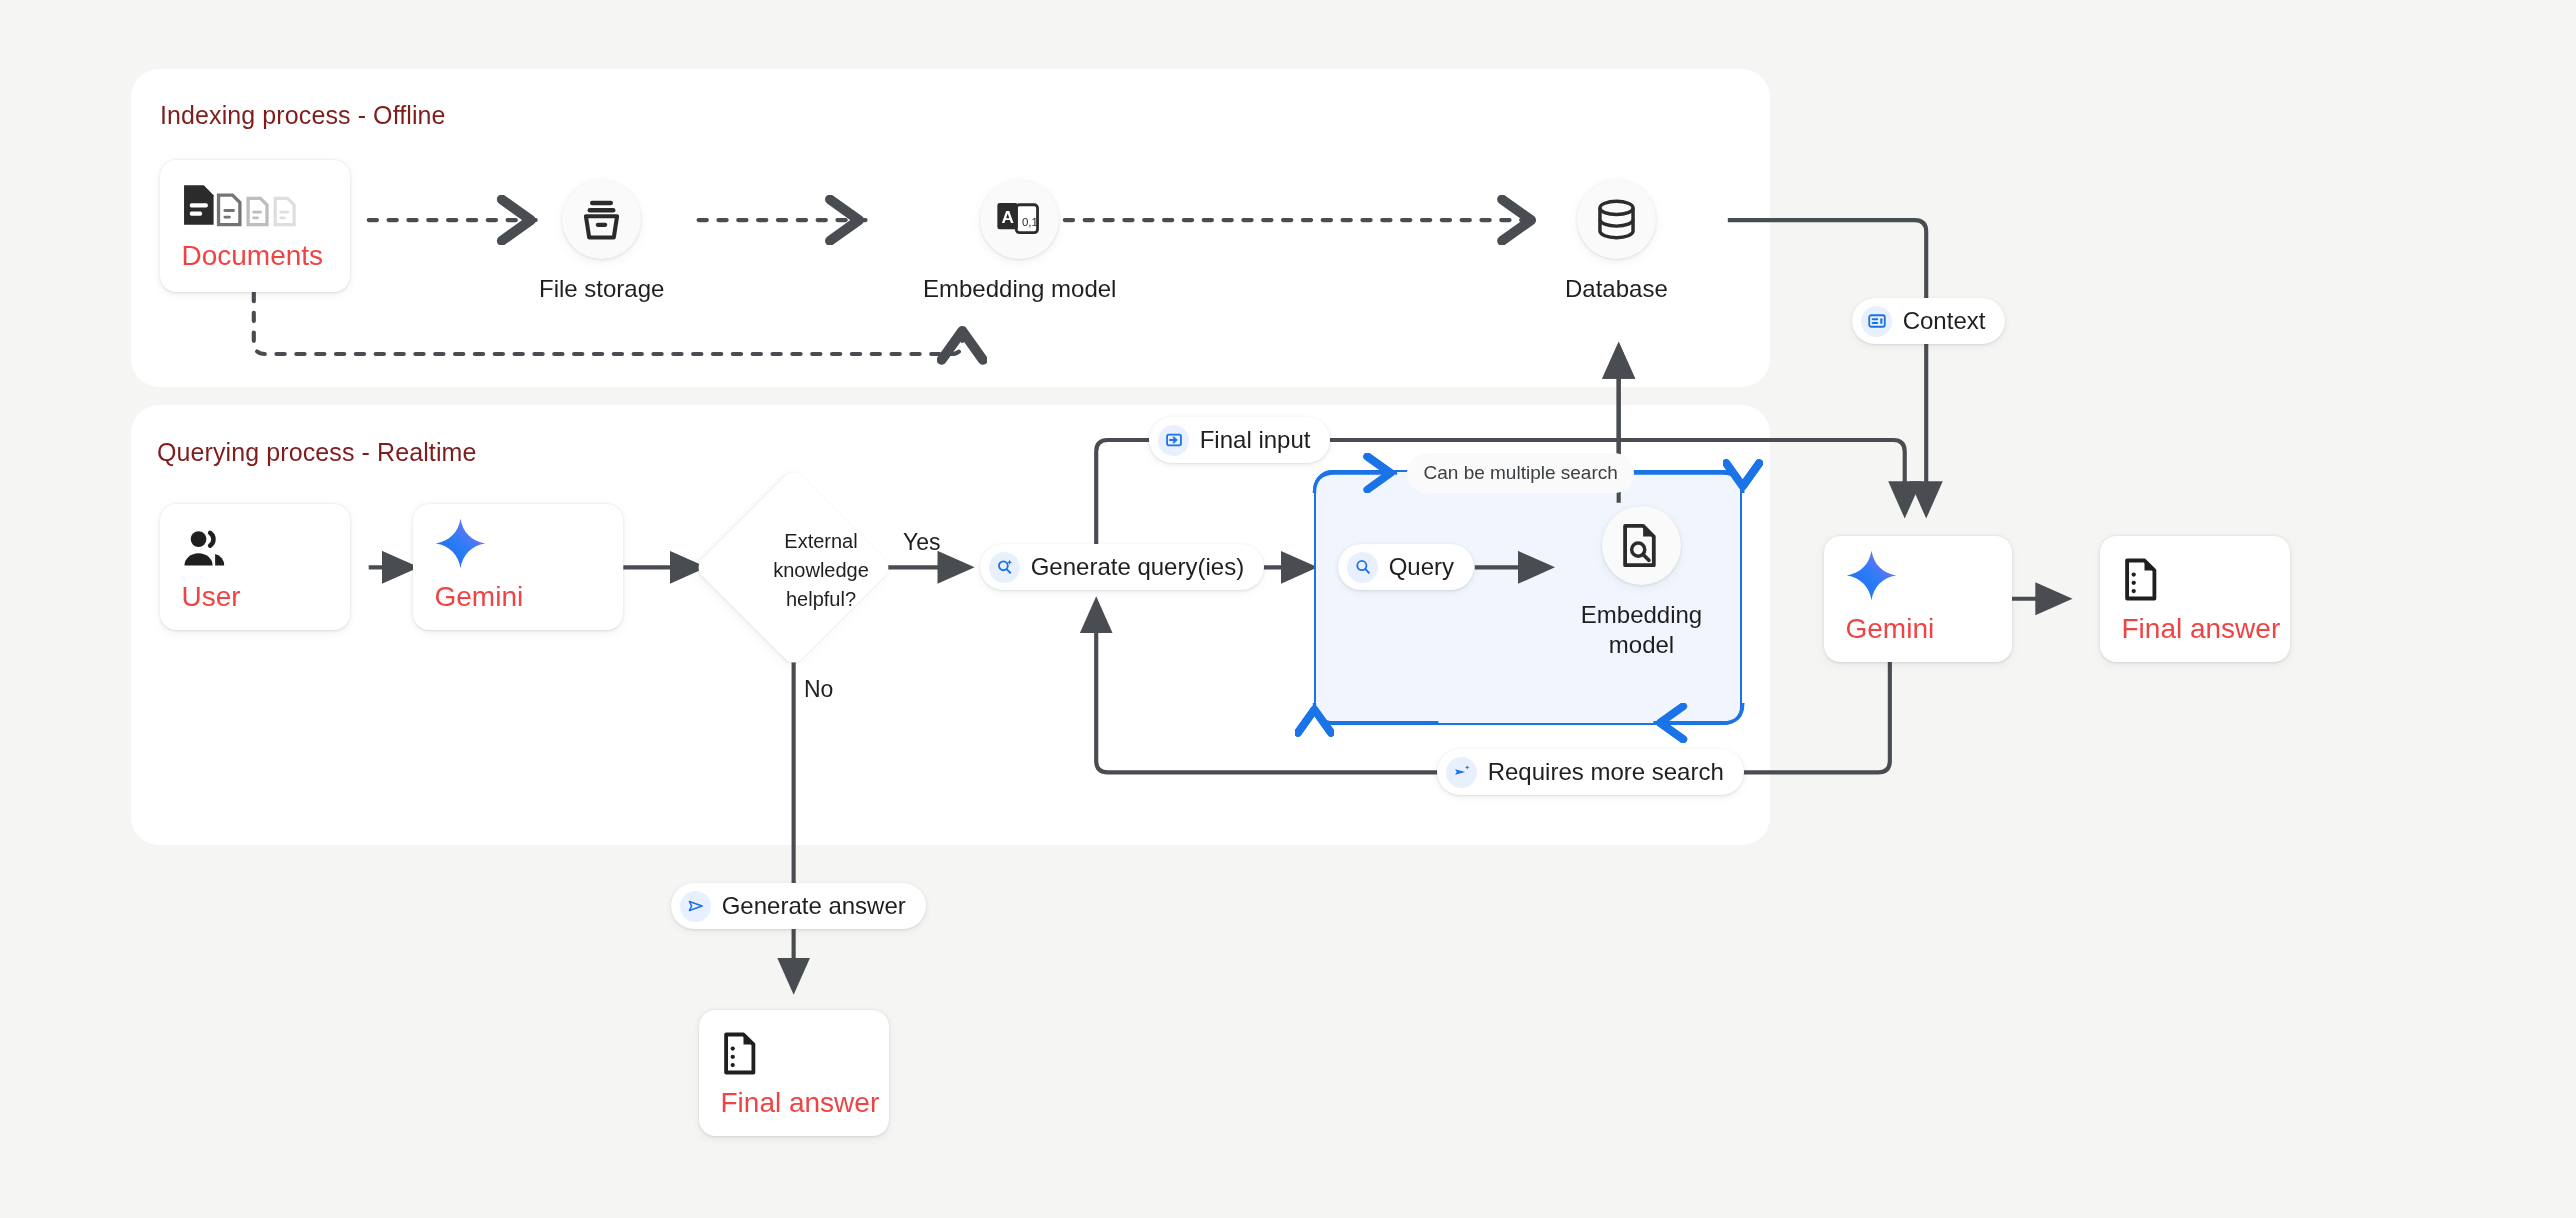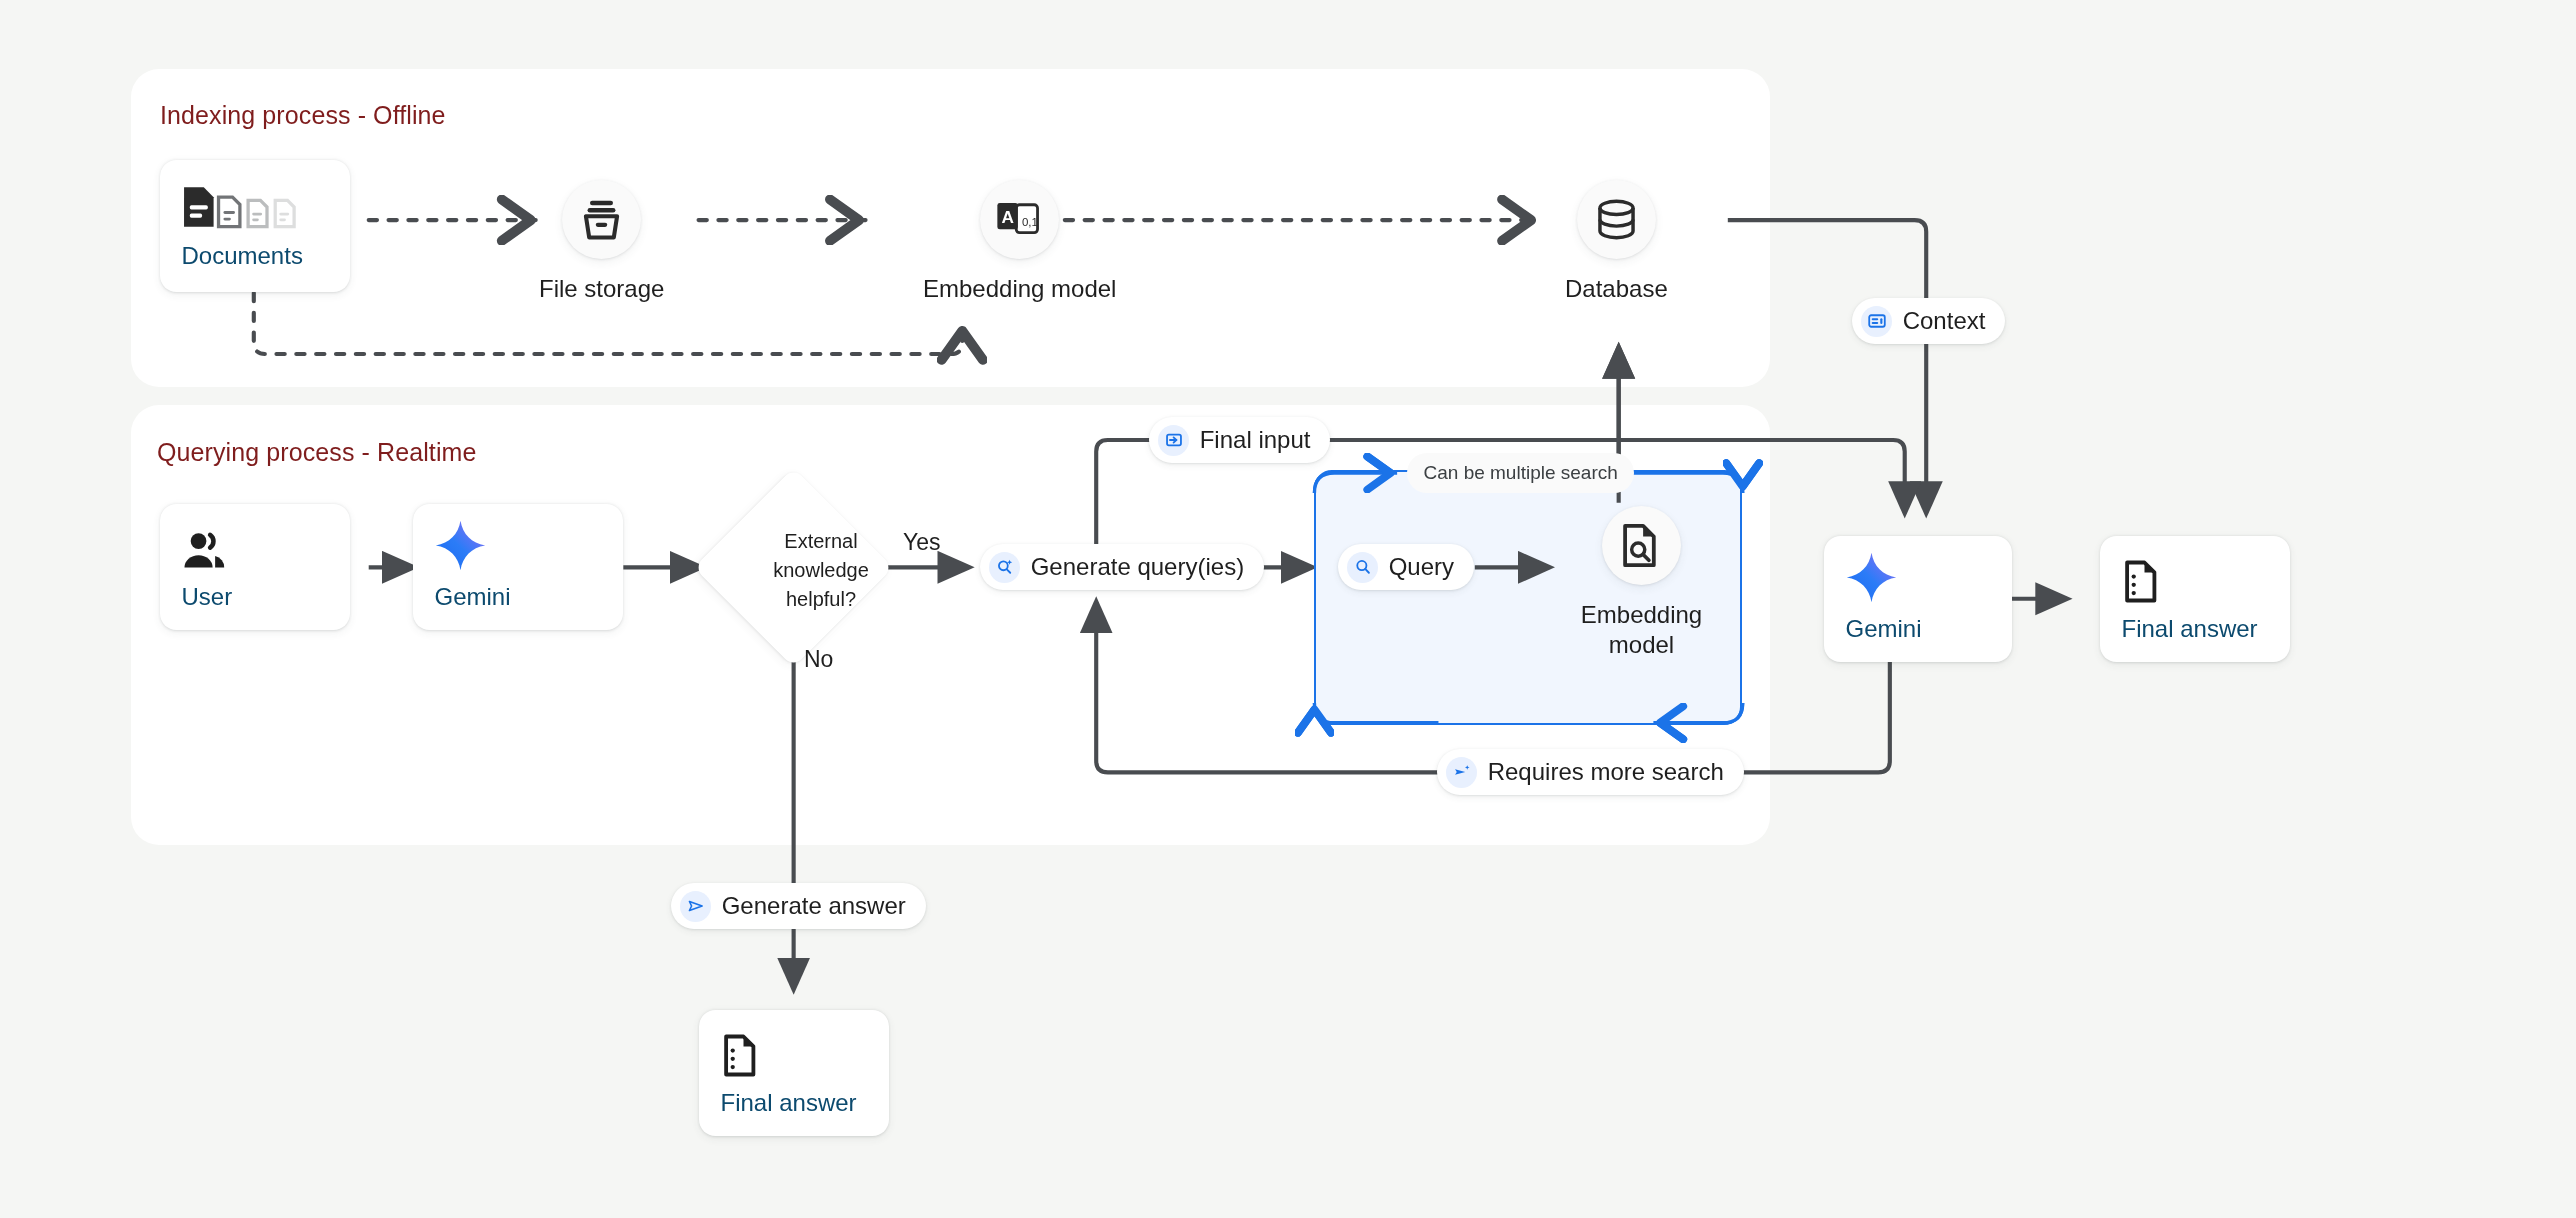--- a/index.html
+++ b/index.html
@@ -45,22 +45,22 @@
     box-shadow: 0 0.8px 2.5px rgba(60,64,67,.14), 0 2.5px 8.3px rgba(60,64,67,.07);
     display: flex;
     flex-direction: column;
     justify-content: center;
     padding: 0 21.5px;
     box-sizing: border-box;
   }
   .card .ico { height: 48px; display: flex; align-items: flex-end; }
   .card .cap {
     margin-top: 11.6px;
-    font-size: 24px;
-    color: #0c4a6e;
+    font-size: 28px;
+    color: #ef4444;
     white-space: nowrap;
   }
 
   
   .circ-node { position: absolute; display: flex; flex-direction: column; align-items: center; }
   .circ {
     width: 79px; height: 79px;
     border-radius: 50%;
     background: #fafafa;
     box-shadow: 0 0.8px 2.5px rgba(60,64,67,.13), 0 3.3px 10px rgba(60,64,67,.07);
@@ -312,21 +312,21 @@
   </div>
 
   <div class="diamond" style="left:723px; top:497px;"></div>
   <div class="diamond-text" style="left:734px; top:527px;">
     <div>External</div>
     <div>knowledge</div>
     <div>helpful?</div>
   </div>
 
   <span class="edge-label" style="left:903px; top:529px;">Yes</span>
-  <span class="edge-label" style="left:804px; top:646px;">No</span>
+  <span class="edge-label" style="left:804px; top:676px;">No</span>
 
   <div class="circ-node" style="left:1571px; top:506px;">
     <div class="circ">
       <svg width="41" height="45" viewBox="0 0 50 54">
         <path d="M5,3 h22 l13,13 v35 h-35 z" fill="none" stroke="#2b2b2b" stroke-width="4.6" stroke-linejoin="round"></path>
         <path d="M27,3 v13 h13" fill="#2b2b2b"></path>
         <circle cx="21" cy="32" r="8" fill="none" stroke="#2b2b2b" stroke-width="4.2"></circle>
         <path d="M27,38 L34,45" stroke="#2b2b2b" stroke-width="4.6" stroke-linecap="round"></path>
       </svg>
     </div>

